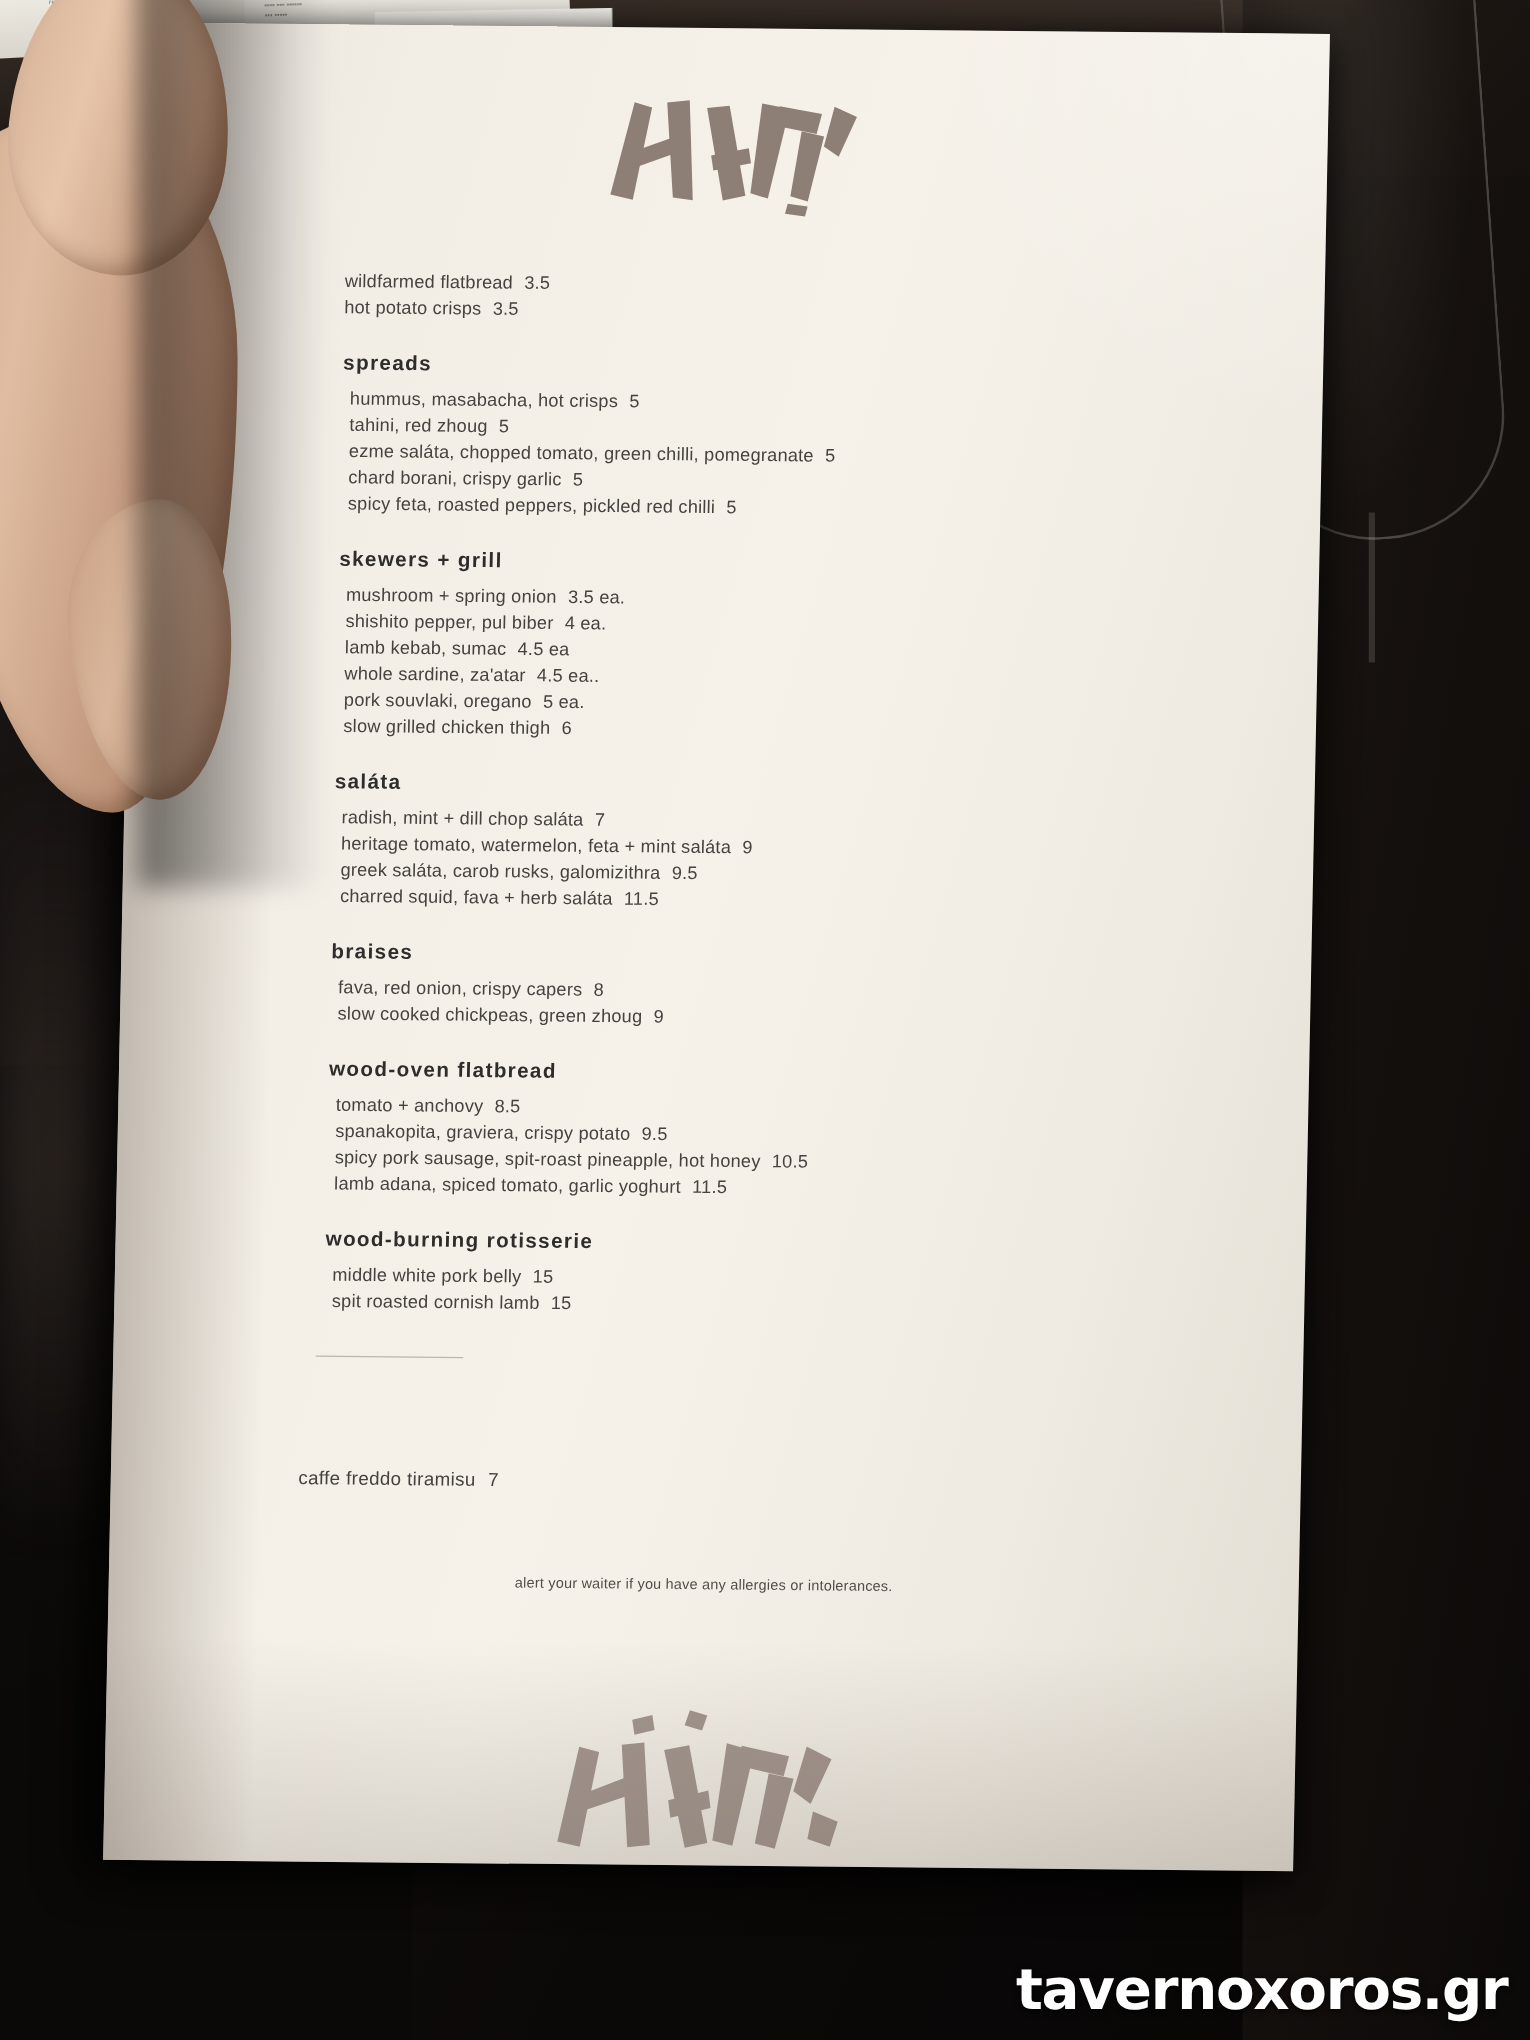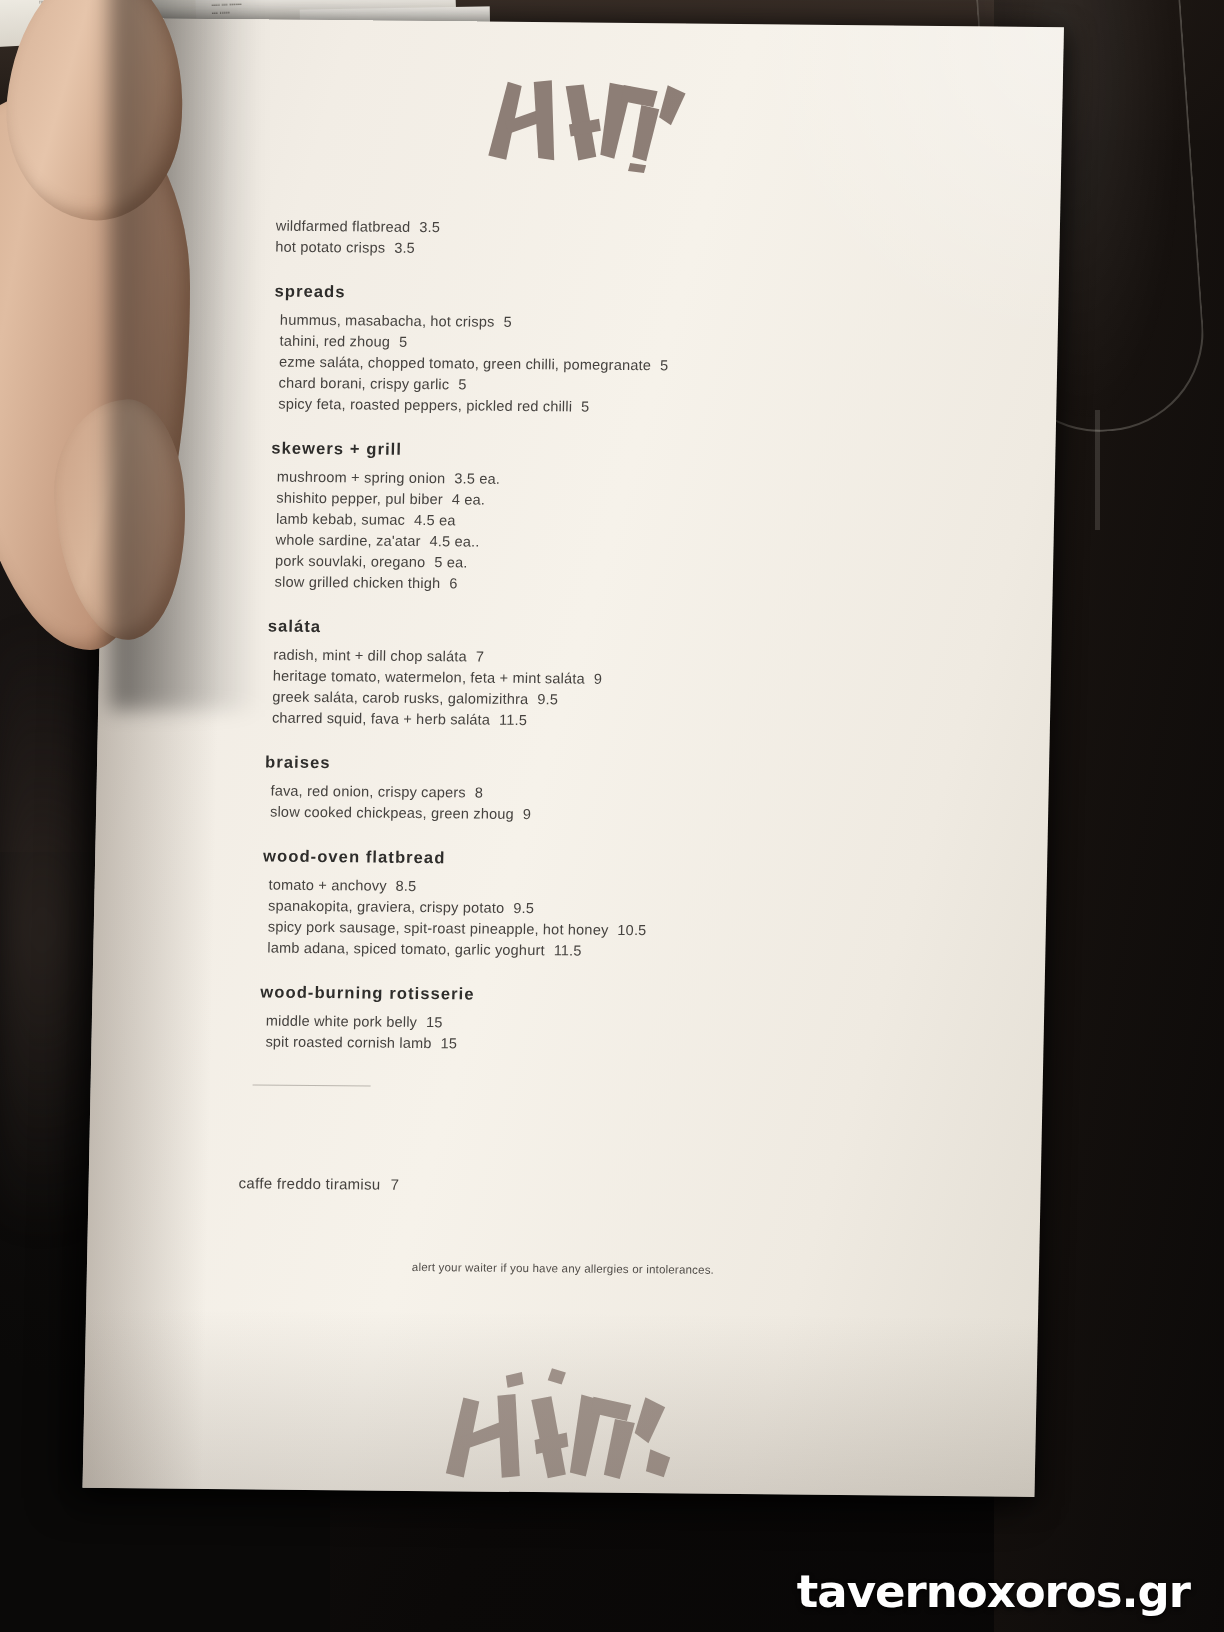--- a/index.html
+++ b/index.html
@@ -245,21 +245,21 @@
   .hand-shadow {
     position: absolute;
     left: 150px; top: 0; width: 150px; height: 740px;
     background: linear-gradient(90deg, rgba(0,0,0,.45), rgba(0,0,0,0));
     filter: blur(10px);
   }
 
   
   .watermark {
     position: absolute;
-    right: 34px;
+    right: 18px;
     bottom: 14px;
     font-family: "DejaVu Sans", sans-serif;
     font-weight: bold;
     font-size: 45px;
     letter-spacing: -1px;
     color: #ffffff;
     text-shadow: 0 2px 5px rgba(0,0,0,.8);
     white-space: nowrap;
   }
 </style>

